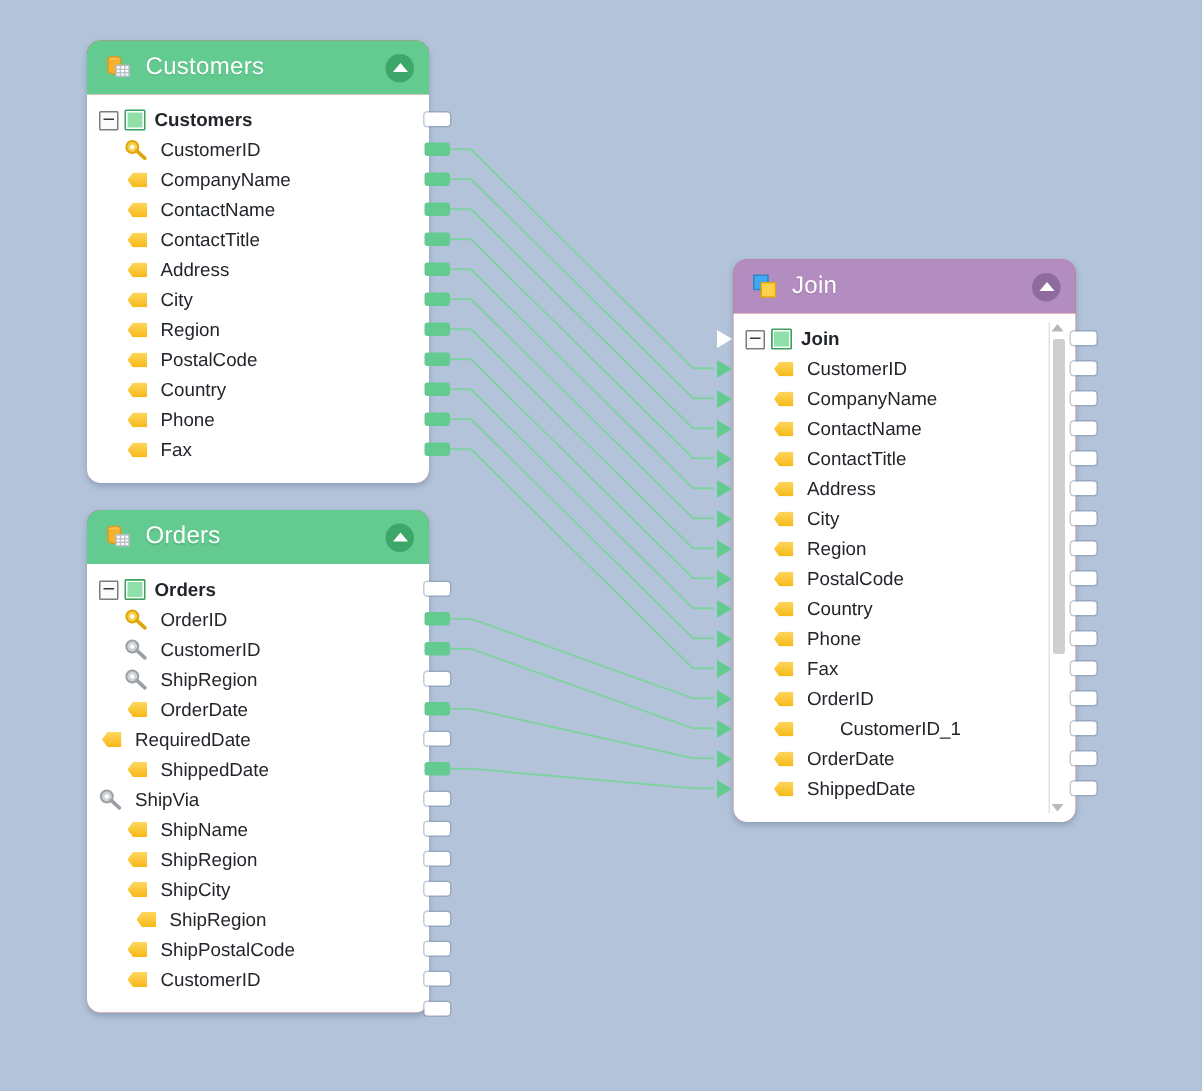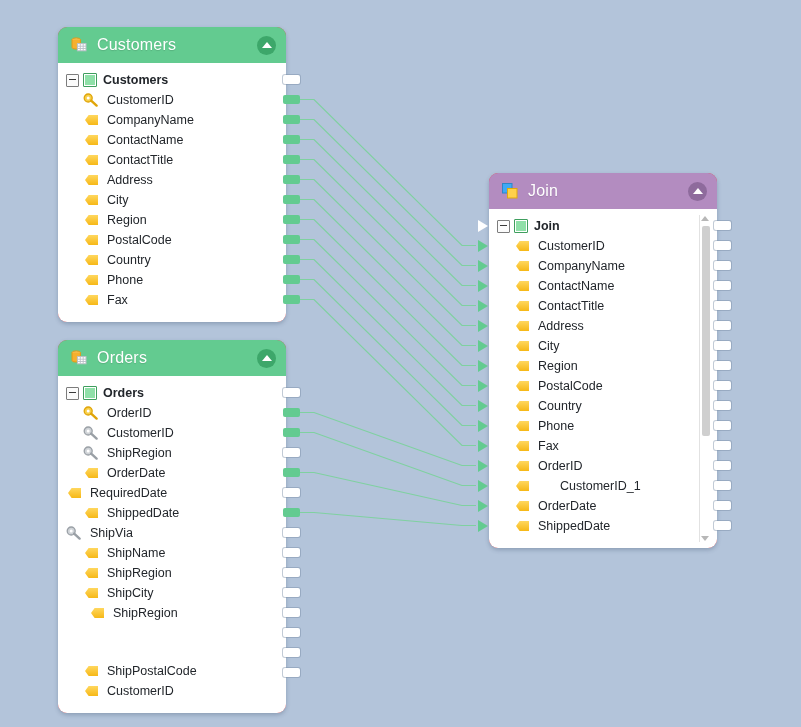--- a/index.html
+++ b/index.html
@@ -325,21 +325,21 @@
               <span class="tag"></span>
             </span>
             <span class="lbl">ShipCity</span>
           </div>
           <div class="row" style="padding-left: 31px;">
             <span class="ficon">
               <span class="tag"></span>
             </span>
             <span class="lbl">ShipRegion</span>
           </div>
-          <div class="row" style="padding-left: 25px; margin-top: 38px;">
+          <div class="row" style="padding-left: 25px;">
             <span class="ficon">
               <span class="tag"></span>
             </span>
             <span class="lbl">ShipPostalCode</span>
           </div>
           <div class="row" style="padding-left: 25px;">
             <span class="ficon">
               <span class="tag"></span>
             </span>
             <span class="lbl">CustomerID</span>

